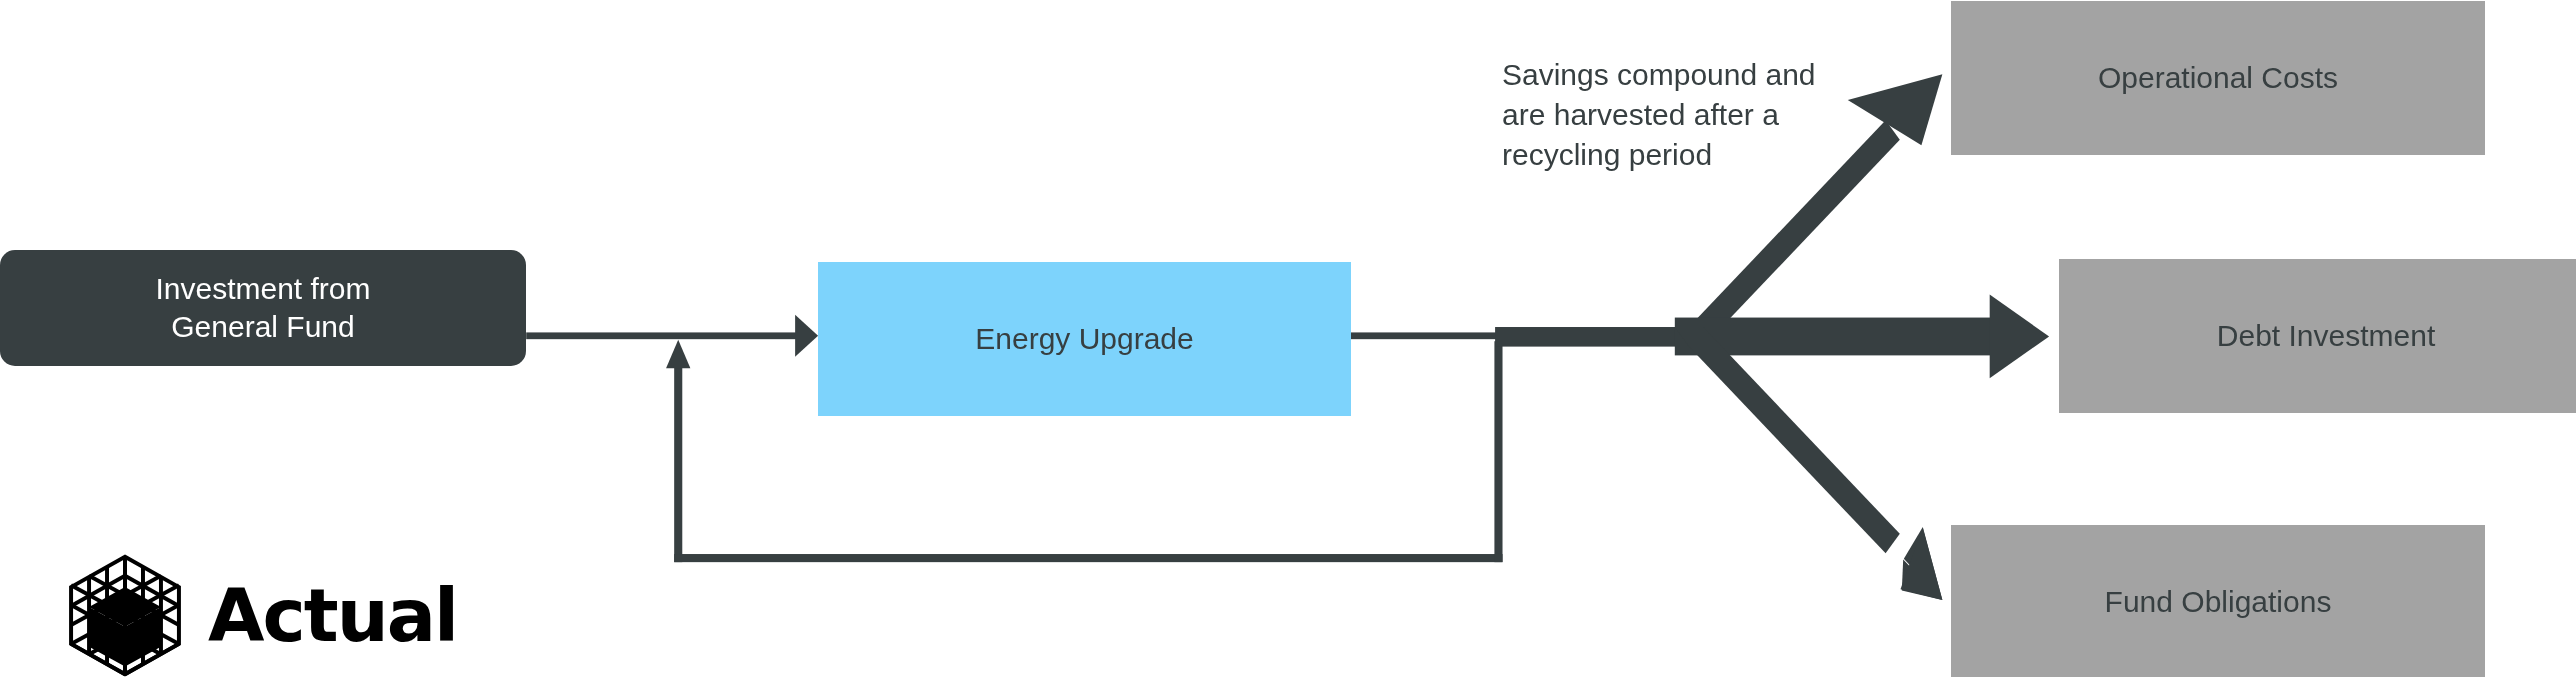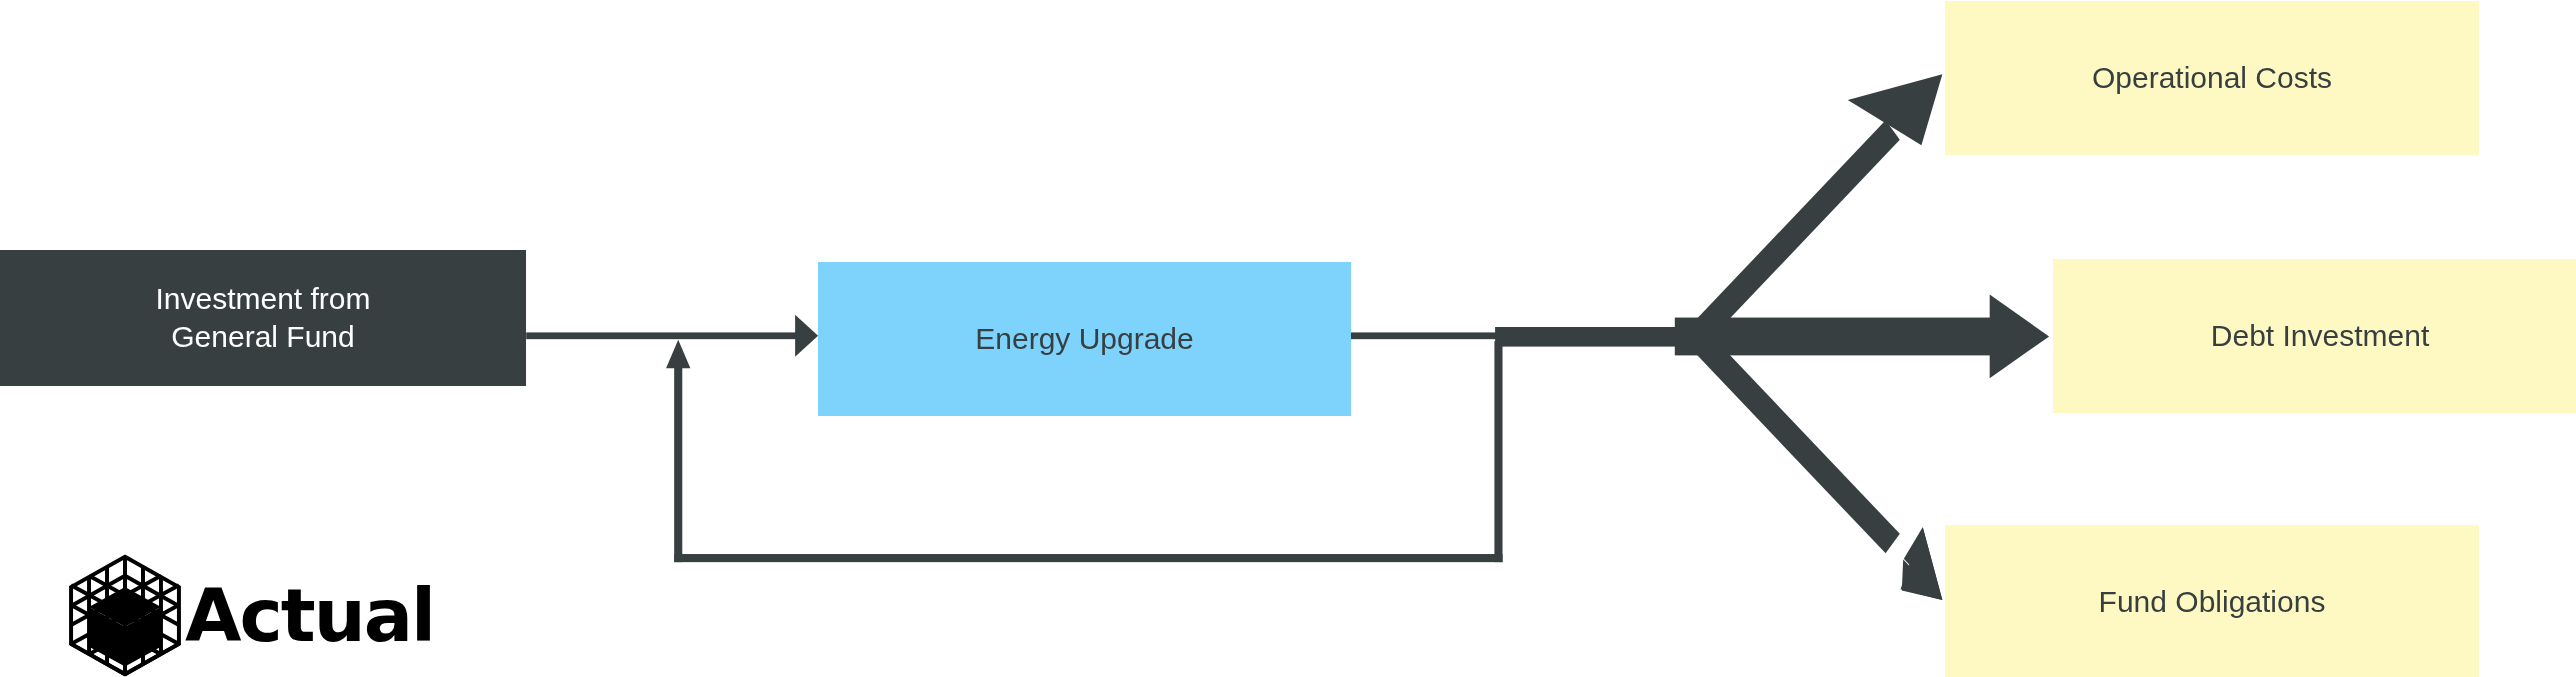--- a/index.html
+++ b/index.html
@@ -39,38 +39,40 @@
   }
   .node .node-label {
     display: block;
     white-space: pre-line;
   }
 
   .node-source {
     left: 0px;
     top: 250px;
     width: 526px;
-    height: 136px;
+    height: 116px;
     background: #373f41;
     color: #ffffff;
     font-size: 30px;
+    border-radius: 15px;
   }
   .node-process {
     left: 818px;
     top: 262px;
     width: 533px;
     height: 154px;
     background: #7dd3fc;
     color: #373f41;
     font-size: 30px;
   }
   .node-out {
-    background: #fef9c3;
+    background: #a3a3a3;
     color: #373f41;
     font-size: 30px;
+    margin-left: 6px;
   }
   .node-out-1 {
     left: 1945px;
     top: 1.4px;
     width: 534px;
     height: 154px;
   }
   .node-out-2 {
     left: 2053px;
     top: 259px;
@@ -105,20 +107,21 @@
     text-align: center;
   }
 
   
   .brand {
     position: absolute;
     left: 65px;
     top: 554px;
     display: flex;
     align-items: center;
+    gap: 23px;
   }
   .brand-mark {
     width: 120px;
     height: 123px;
     display: block;
   }
   .brand-word {
     font-family: "DejaVu Sans", sans-serif;
     font-weight: 700;
     font-size: 73px;
@@ -186,20 +189,23 @@
   </div>
 
   <div class="node node-out node-out-2">
     <span class="node-label">Debt Investment</span>
   </div>
 
   <div class="node node-out node-out-3">
     <span class="node-label">Fund Obligations</span>
   </div>
 
+  <div class="annotation annotation-top">Savings compound and
+are harvested after a
+recycling period</div>
 
 
   <div class="brand">
     <svg class="brand-mark" viewBox="0 0 120 130">
       <g fill="none" stroke="#000000" stroke-width="4.2">
 
         <polygon points="60,3 117,35 117,95 60,127 3,95 3,35"></polygon>
 
         <line x1="22" y1="24" x2="22" y2="106"></line>
         <line x1="41" y1="14" x2="41" y2="116"></line>

